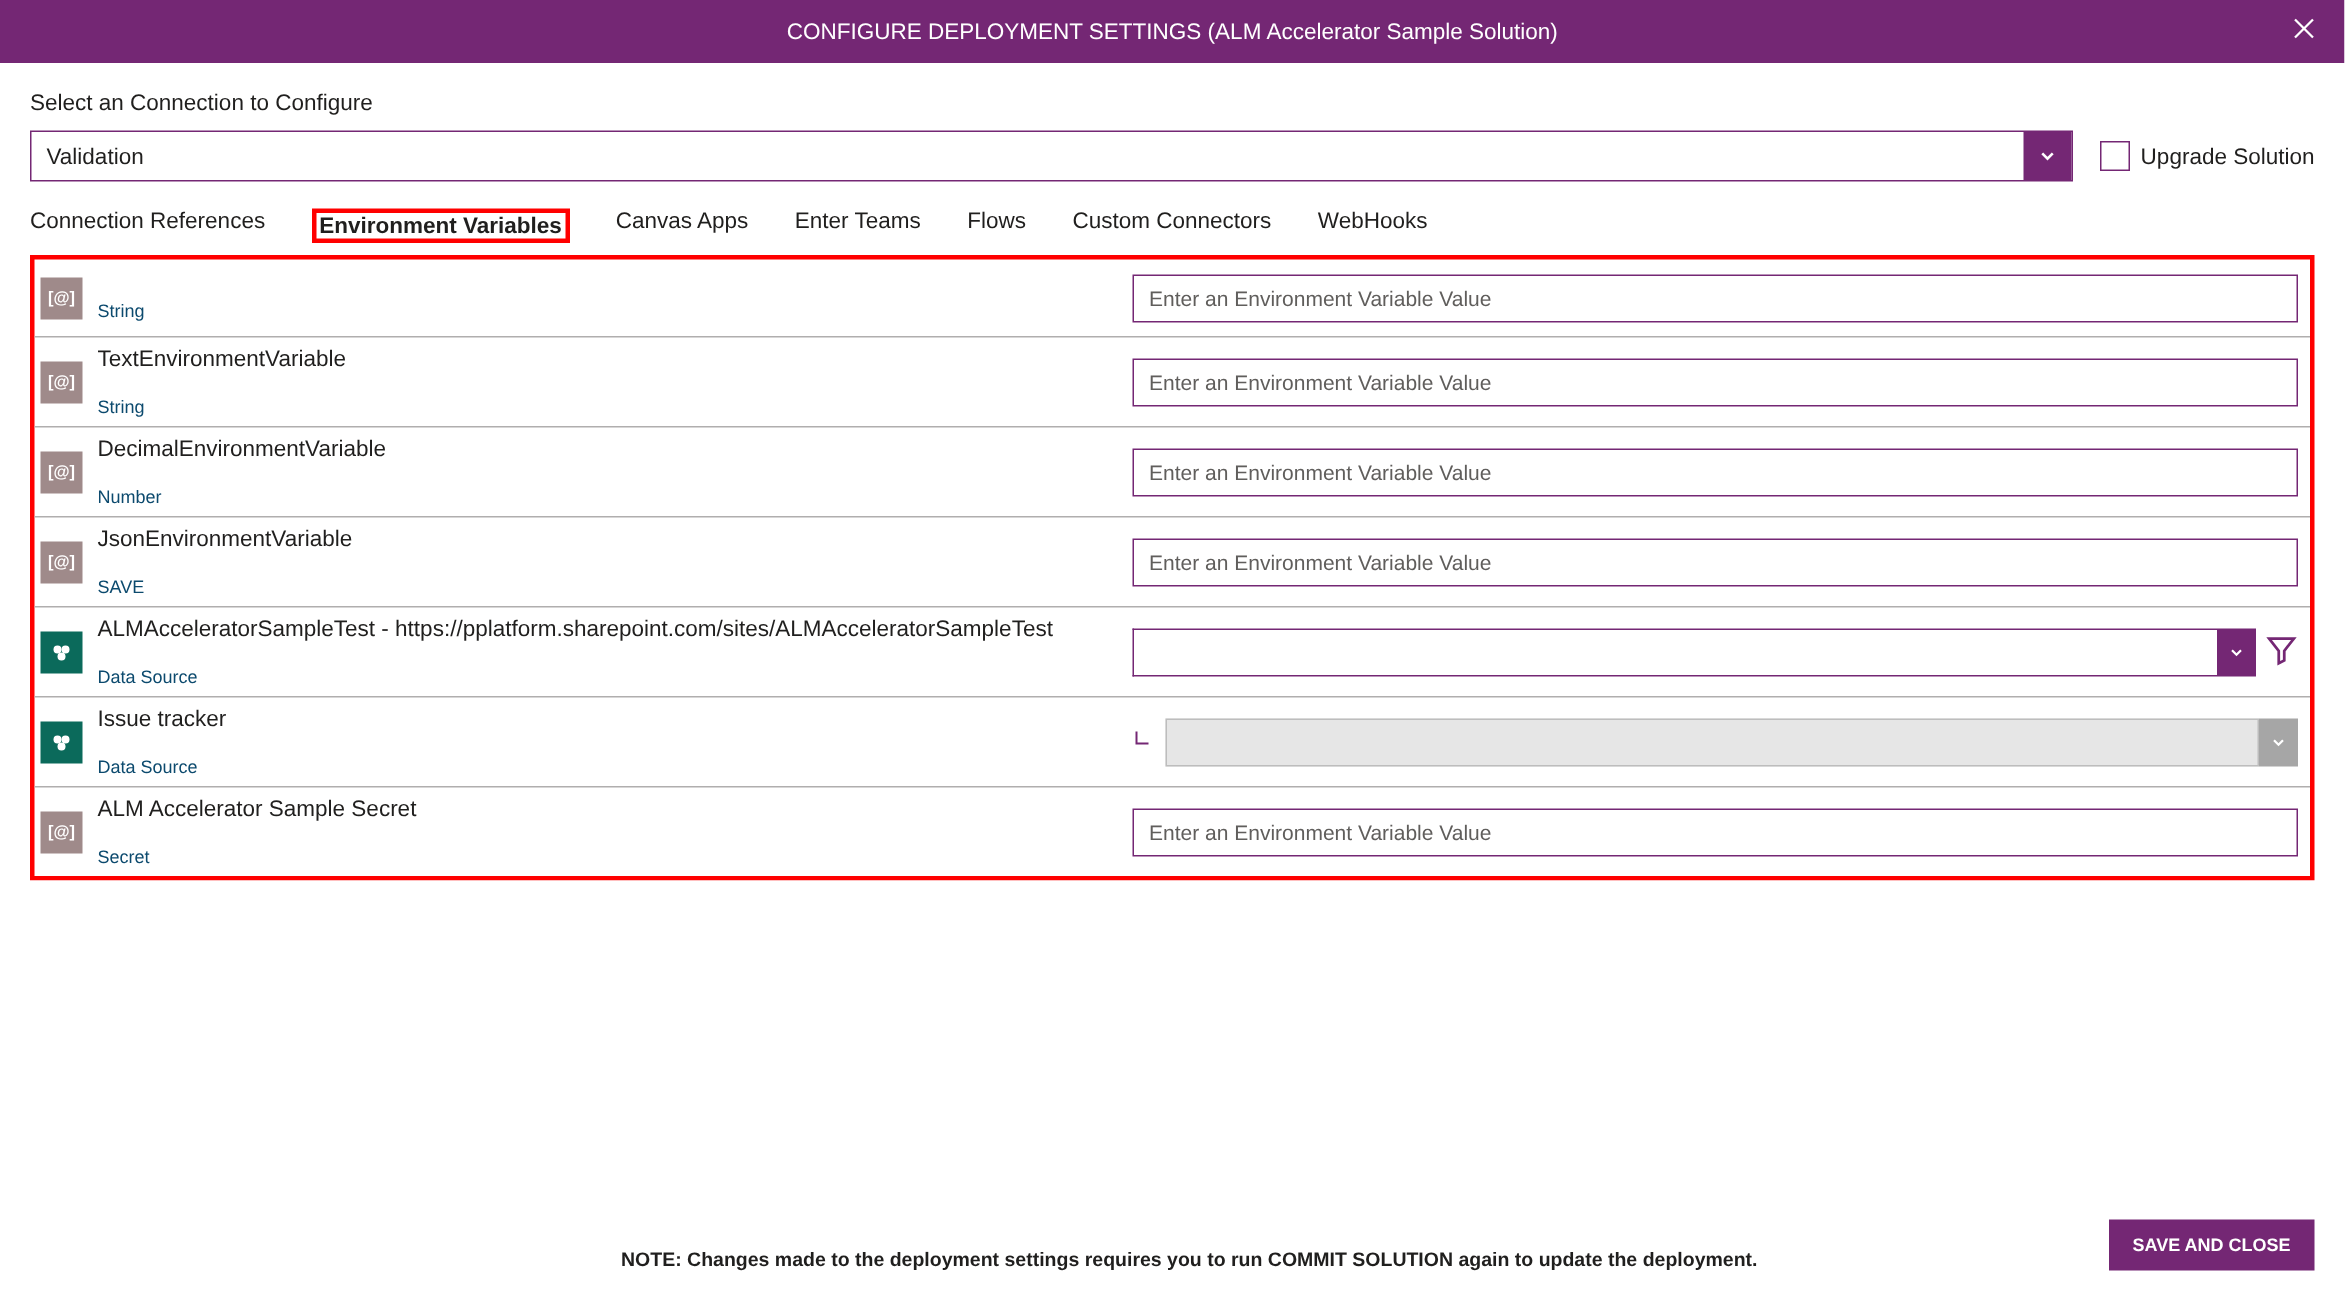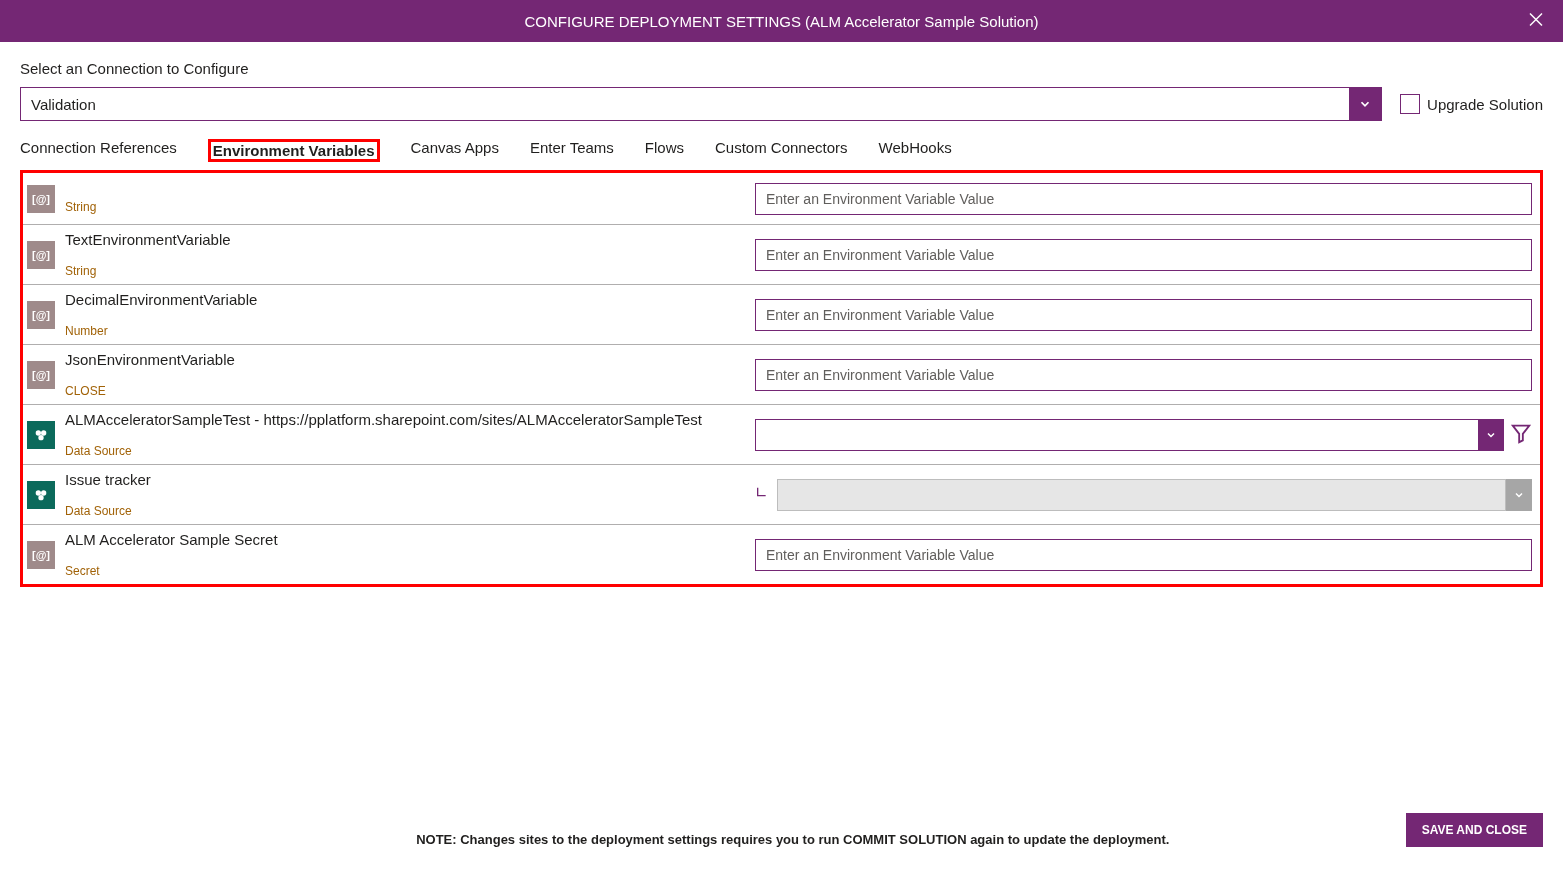--- a/index.html
+++ b/index.html
@@ -70,21 +70,21 @@
     width: 28px; height: 28px;
     display: flex; align-items: center; justify-content: center;
     flex-shrink: 0;
     margin-right: 10px;
   }
   .ic-var { background: #9f8a8a; color: #fff; font-size: 11px; font-weight: 600; }
   .ic-sp  { background: #0b6a5b; color: #fff; }
   .ic-sp svg { width: 16px; height: 16px; fill: #fff; }
   .var-meta { flex: 0 0 690px; max-width: 690px; display: flex; flex-direction: column; }
   .var-name { font-size: 15px; }
-  .var-type { font-size: 12px; color: #a16207; margin-top: 16px; }
+  .var-type { font-size: 12px; color: #0c4a6e; margin-top: 16px; }
 
   .var-input-cell { flex: 1; display: flex; align-items: center; gap: 6px; }
   .var-input {
     flex: 1;
     height: 32px;
     border: 1.5px solid #742774;
     padding: 0 10px;
     font-size: 14px;
     color: #605e5c;
     font-family: inherit;
@@ -198,21 +198,21 @@
           <div class="var-type">Number</div>
         </div>
         <div class="var-input-cell">
           <input class="var-input" placeholder="Enter an Environment Variable Value" style="">
         </div>
       </div>
       <div class="var-row">
         <div class="var-icon ic-var">[@]</div>
         <div class="var-meta">
           <div class="var-name">JsonEnvironmentVariable</div>
-          <div class="var-type">CLOSE</div>
+          <div class="var-type">SAVE</div>
         </div>
         <div class="var-input-cell">
           <input class="var-input" placeholder="Enter an Environment Variable Value" style="">
         </div>
       </div>
       <div class="var-row">
         <div class="var-icon ic-sp">
           <svg viewBox="0 0 24 24">
             <circle cx="8" cy="9" r="4"></circle>
             <circle cx="16" cy="9" r="4"></circle>
@@ -272,15 +272,15 @@
         <div class="var-input-cell">
           <input class="var-input" placeholder="Enter an Environment Variable Value" style="">
         </div>
       </div>
     </div>
 
 </div>
 
 <div class="footer">
   <div style="width:160px"></div>
-  <div class="note">NOTE: Changes sites to the deployment settings requires you to run COMMIT SOLUTION again to update the deployment.</div>
+  <div class="note">NOTE: Changes made to the deployment settings requires you to run COMMIT SOLUTION again to update the deployment.</div>
   <button class="save-btn">SAVE AND CLOSE</button>
 </div>
 
 </body></html>

